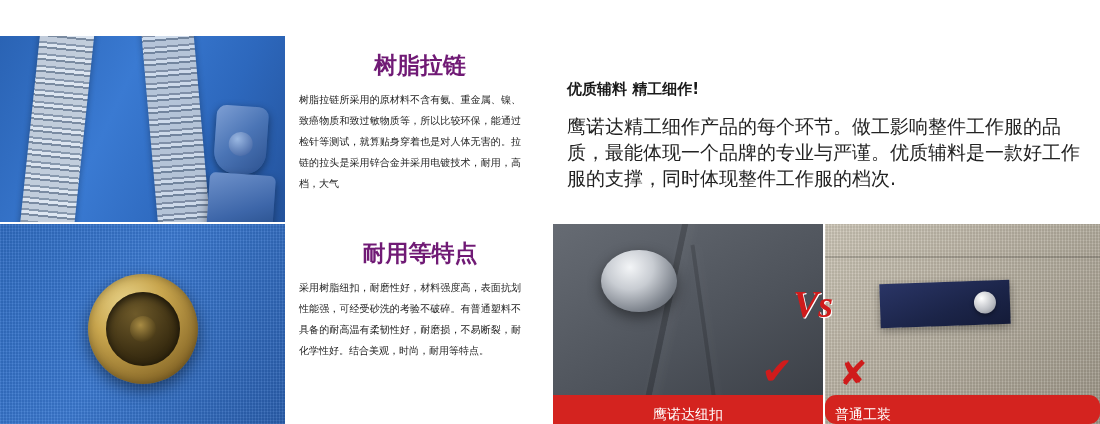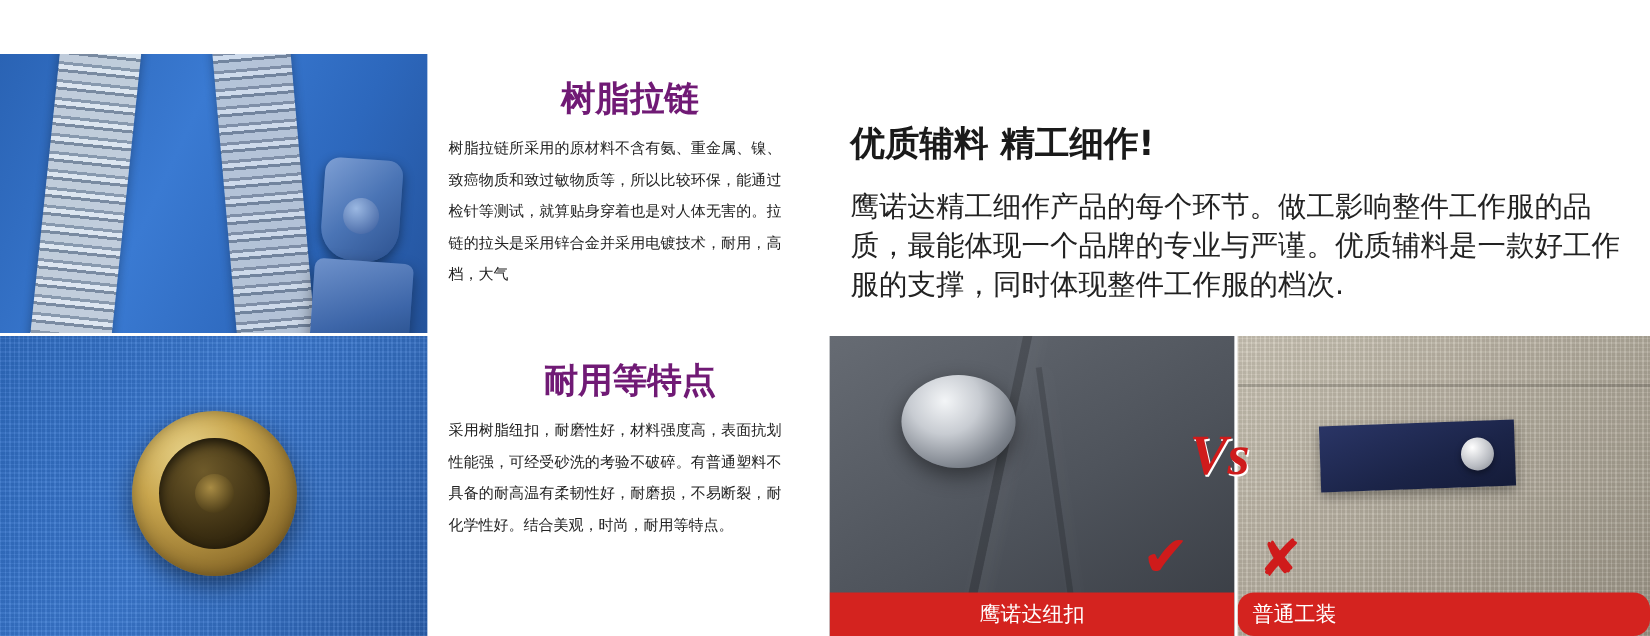--- a/index.html
+++ b/index.html
@@ -154,21 +154,21 @@
     left: 553px;
     top: 36px;
     width: 547px;
     height: 186px;
     background: #ffffff;
     box-sizing: border-box;
     padding: 44px 14px 0 12px;
   }
   .h-dark {
     color: #1a1a1a;
-    font-size: 23px;
+    font-size: 15px;
     font-weight: bold;
     margin: 0 0 14px 2px;
     font-family: "DejaVu Sans", "Liberation Sans", sans-serif;
   }
   .body-lg {
     color: #222222;
     font-size: 19px;
     line-height: 26px;
     margin: 0 2px;
     font-family: "DejaVu Sans", "Liberation Sans", sans-serif;
@@ -280,21 +280,21 @@
     font-family: "DejaVu Sans", "Liberation Sans", sans-serif;
   }
   .caption-bar {
     position: absolute;
     left: 0;
     bottom: 0;
     width: 100%;
     height: 29px;
     background: #d4231f;
     display: flex;
-    align-items: center;
+    align-items: flex-end;
     justify-content: center;
   }
   .caption-bar span {
     color: #ffffff;
     font-size: 14px;
     font-family: "DejaVu Sans", "Liberation Sans", sans-serif;
   }
   .caption-bar.left-align {
     justify-content: flex-start;
     padding-left: 10px;

